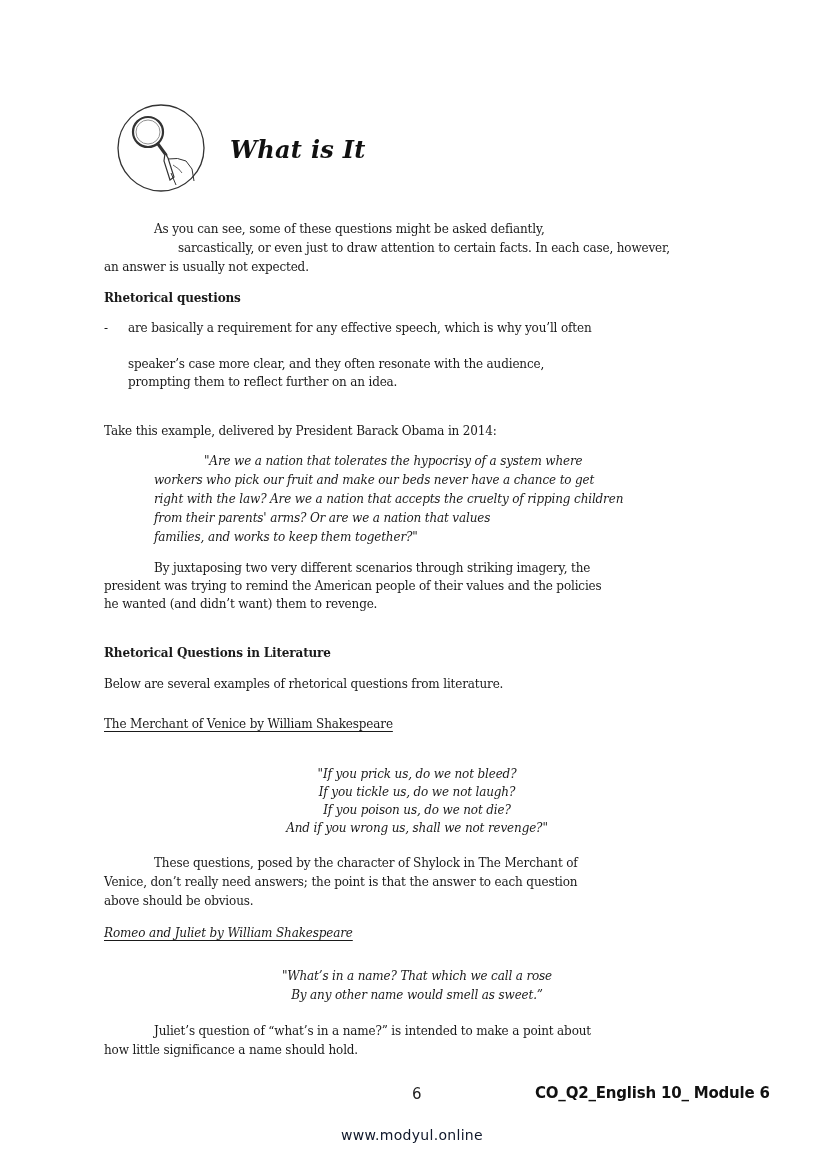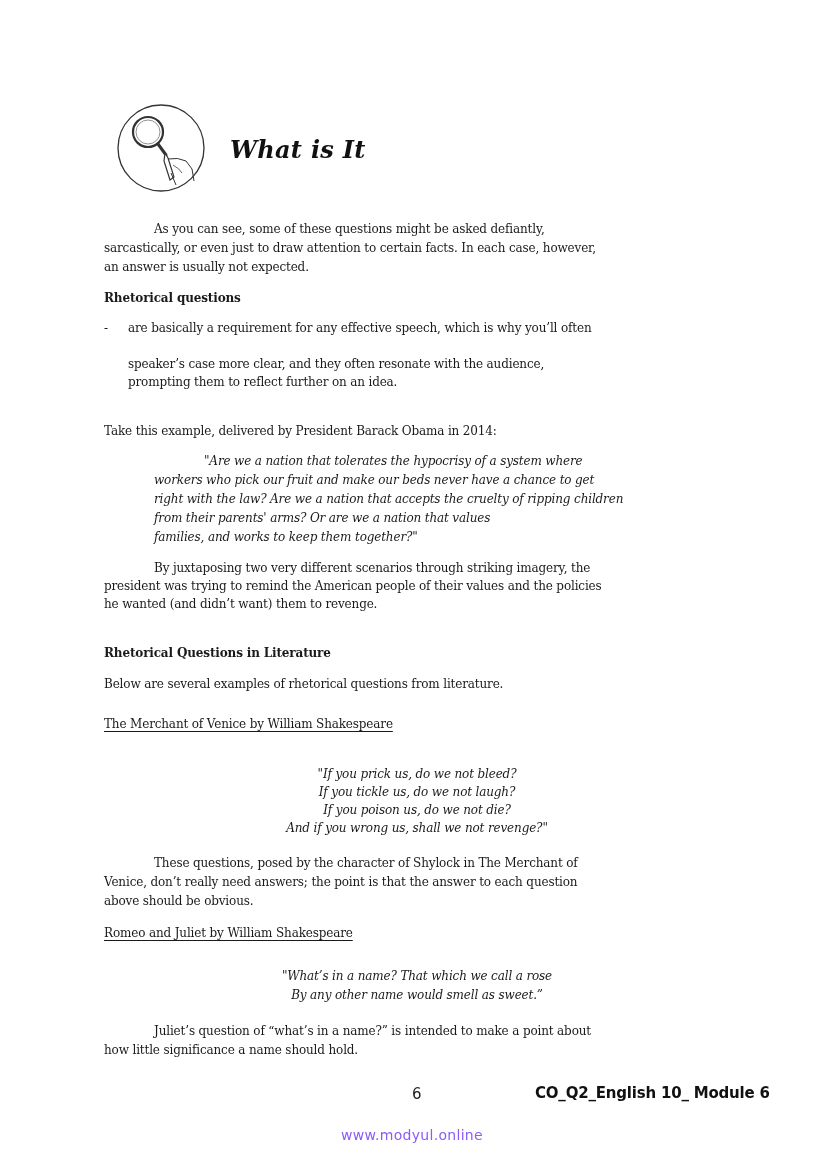--- a/index.html
+++ b/index.html
@@ -21,21 +21,21 @@
     }
     .heading {
       left: 226px; top: 135px; font-size: 24px; font-weight: bold; font-style: italic;
       letter-spacing: 0.3px; color: #111;
     }
     .dash { left: 100px; }
     .bullet-text { left: 124px; width: 620px; }
     .quote-block { left: 150px; width: 600px; }
     .footer-num { left: 408px; top: 1085px; font-family: "DejaVu Sans", sans-serif; font-size: 15px; color: #222; }
     .footer-code { left: 531px; top: 1084px; font-family: "DejaVu Sans", sans-serif; font-size: 15px; font-weight: bold; color: #111; letter-spacing: -0.2px; }
-    .watermark { left: 337px; top: 1127px; font-family: "DejaVu Sans", sans-serif; font-size: 14px; color: #8b5cf6; letter-spacing: 0.3px; }
+    .watermark { left: 337px; top: 1127px; font-family: "DejaVu Sans", sans-serif; font-size: 14px; color: #0f172a; letter-spacing: 0.3px; }
   </style>
 </head>
 <body>
 
 <div class="page">
 
   <div class="abs icon-circle">
     <svg width="90" height="90" viewBox="0 0 90 90">
       <circle cx="45" cy="45" r="43" fill="none" stroke="#333" stroke-width="1.3"></circle>
       <circle cx="32" cy="29" r="15" fill="none" stroke="#333" stroke-width="2.2"></circle>
@@ -43,21 +43,21 @@
       <path d="M42 41 L50 52" stroke="#333" stroke-width="3" stroke-linecap="round"></path>
       <path d="M49 50 L52 55 L58 74 L54 77 L48 58 Z" fill="#fff" stroke="#333" stroke-width="1.2"></path>
       <path d="M52 56 Q62 54 70 58 L76 66 L78 78" fill="none" stroke="#333" stroke-width="1"></path>
       <path d="M57 62 Q64 66 66 70" fill="none" stroke="#555" stroke-width="0.9"></path>
       <path d="M55 70 L60 82" fill="none" stroke="#333" stroke-width="1"></path>
     </svg>
   </div>
   <div class="abs heading">What is It</div>
 
   <div class="abs txt indent" style="left:100px; top:220px; width:640px;">As you can see, some of these questions might be asked defiantly,</div>
-  <div class="abs txt" style="left:100px; top:239px; width:640px;">sarcastically, or even just to draw attention to certain facts. In each case, however,</div>
+  <div class="abs txt" style="left:100px; top:239px; width:640px;text-align:center;">sarcastically, or even just to draw attention to certain facts. In each case, however,</div>
   <div class="abs txt" style="left:100px; top:258px; width:640px;">an answer is usually not expected.</div>
 
   <div class="abs txt bold" style="left:100px; top:289px;">Rhetorical questions</div>
   <div class="abs txt dash" style="top:319px;">-</div>
   <div class="abs txt bullet-text" style="top:319px;">are basically a requirement for any effective speech, which is why you’ll often</div>
   <div class="abs txt bullet-text" style="top:355px;">speaker’s case more clear, and they often resonate with the audience,</div>
   <div class="abs txt bullet-text" style="top:373px;">prompting them to reflect further on an idea.</div>
 
   <div class="abs txt" style="left:100px; top:422px;">Take this example, delivered by President Barack Obama in 2014:</div>
   <div class="abs txt ital" style="left:200px; top:452px;">"Are we a nation that tolerates the hypocrisy of a system where</div>
@@ -77,21 +77,21 @@
 
   <div class="abs txt ital center" style="left:100px; top:765px; width:626px;">"If you prick us, do we not bleed?</div>
   <div class="abs txt ital center" style="left:100px; top:783px; width:626px;">If you tickle us, do we not laugh?</div>
   <div class="abs txt ital center" style="left:100px; top:801px; width:626px;">If you poison us, do we not die?</div>
   <div class="abs txt ital center" style="left:100px; top:819px; width:626px;">And if you wrong us, shall we not revenge?"</div>
 
   <div class="abs txt indent" style="left:100px; top:854px; width:640px;">These questions, posed by the character of Shylock in The Merchant of</div>
   <div class="abs txt" style="left:100px; top:873px; width:640px;">Venice, don’t really need answers; the point is that the answer to each question</div>
   <div class="abs txt" style="left:100px; top:892px; width:640px;">above should be obvious.</div>
 
-  <div class="abs txt u" style="left:100px; top:924px;">Romeo and Juliet by William Shakespeare</div>
+  <div class="abs txt u" style="left:100px; top:924px;font-style:italic;">Romeo and Juliet by William Shakespeare</div>
 
   <div class="abs txt ital center" style="left:100px; top:967px; width:626px;">"What’s in a name? That which we call a rose</div>
   <div class="abs txt ital center" style="left:100px; top:986px; width:626px;">By any other name would smell as sweet.”</div>
 
   <div class="abs txt indent" style="left:100px; top:1022px; width:640px;">Juliet’s question of “what’s in a name?” is intended to make a point about</div>
   <div class="abs txt" style="left:100px; top:1041px; width:640px;">how little significance a name should hold.</div>
 
   <div class="abs footer-num">6</div>
   <div class="abs footer-code">CO_Q2_English 10_ Module 6</div>
   <div class="abs watermark">www.modyul.online</div>

